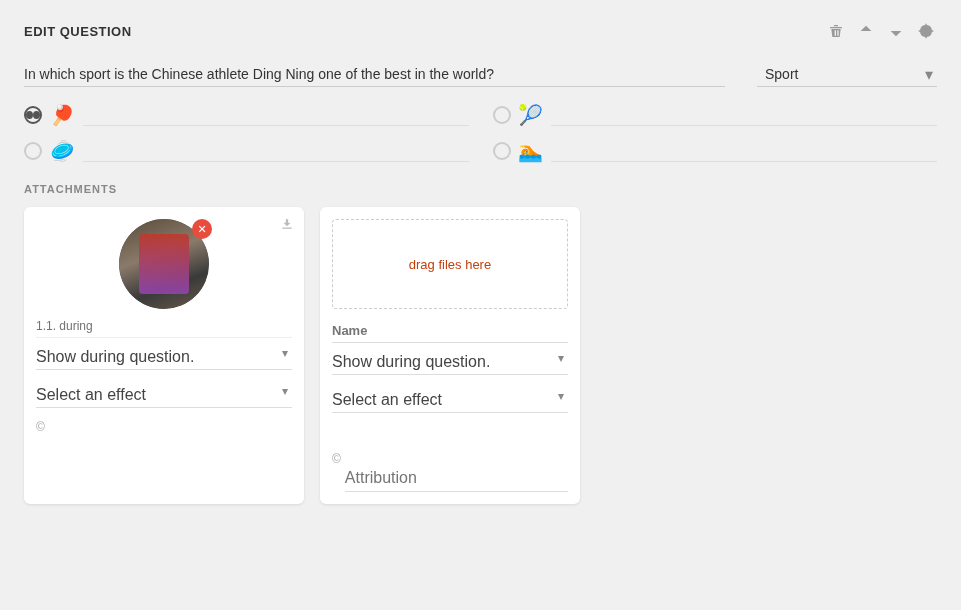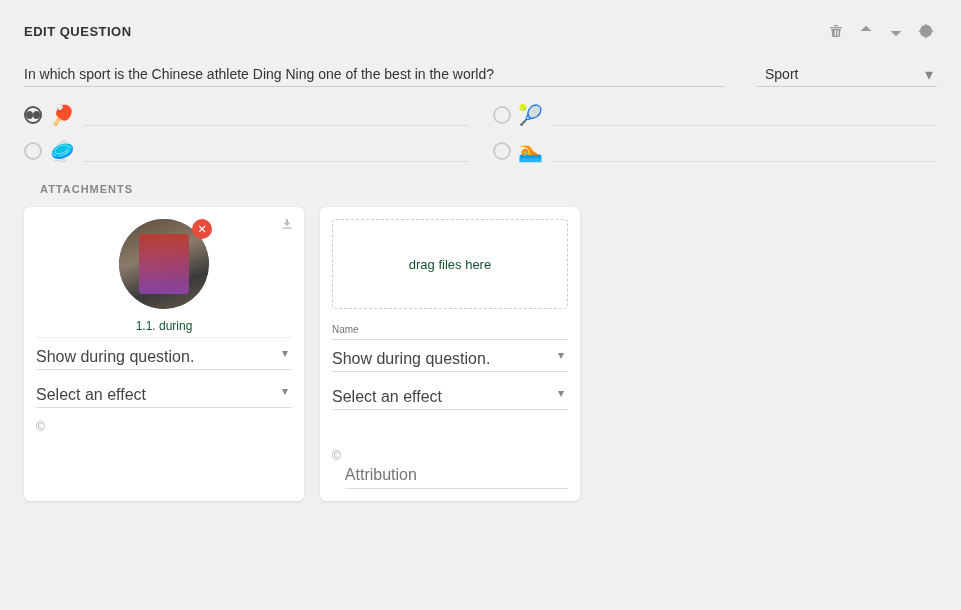--- a/index.html
+++ b/index.html
@@ -126,21 +126,20 @@
     }
     .answer-emoji {
       font-size: 20px;
     }
     .section-label {
       font-size: 11px;
       font-weight: bold;
       color: #888;
       letter-spacing: 1px;
       margin-bottom: 12px;
-      margin-left: 16px;
     }
     .attachments-grid {
       display: flex;
       gap: 16px;
     }
     .attachment-card {
       background: #fff;
       border-radius: 6px;
       padding: 12px;
       width: 280px;
@@ -189,25 +188,24 @@
       display: flex;
       align-items: center;
       justify-content: center;
       color: #fff;
       font-size: 11px;
       cursor: pointer;
       z-index: 10;
     }
     .attachment-label {
       font-size: 12px;
-      color: #14532d;
+      color: #737373;
       margin-bottom: 6px;
       border-bottom: 1px solid #eee;
       padding-bottom: 4px;
-      text-align: center;
     }
     .attachment-select {
       width: 100%;
       border: none;
       border-bottom: 1px solid #ddd;
       background: transparent;
       font-size: 16px;
       color: #444;
       padding: 4px 0;
       appearance: none;
@@ -250,33 +248,34 @@
       font-size: 12px;
     }
     .drag-drop-area {
       border: 1px dashed #ccc;
       border-radius: 4px;
       display: flex;
       align-items: center;
       justify-content: center;
       height: 90px;
       margin-bottom: 10px;
-      color: #14532d;
+      color: #c2410c;
       font-size: 13px;
     }
     .name-input {
       width: 100%;
       border: none;
       border-bottom: 1px solid #ddd;
       background: transparent;
-      font-size: 10px;
+      font-size: 13px;
       color: #999;
       padding: 4px 0;
       outline: none;
       margin-bottom: 6px;
+      font-weight: bold;
     }
   </style>
 </head>
 <body>
 
 <div class="main-container">
 
   <div class="header">
     <span class="header-title">EDIT QUESTION</span>
     <div class="header-icons">

